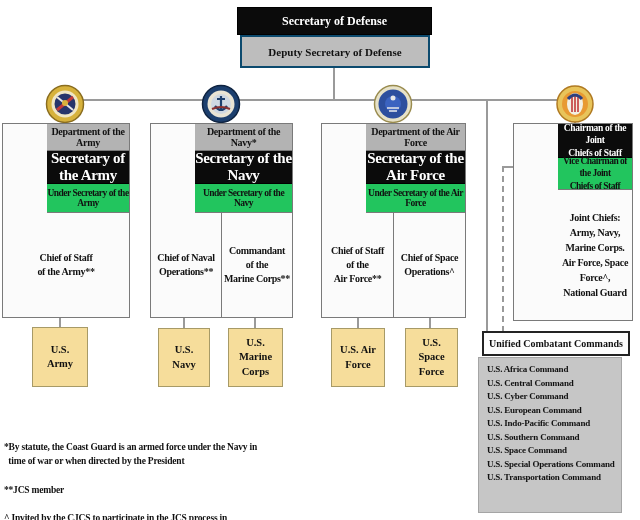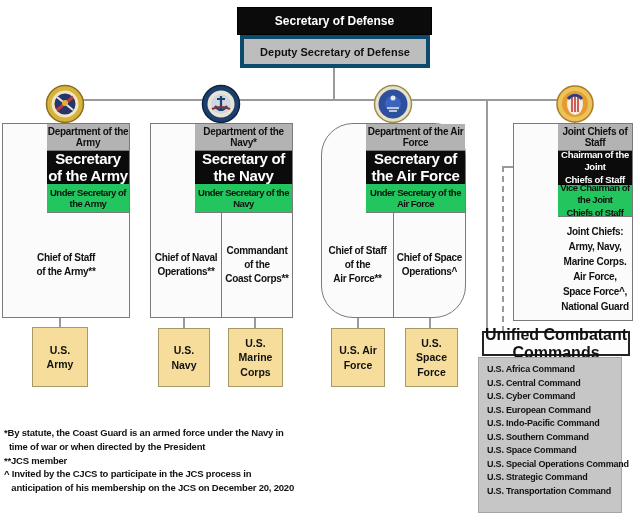--- a/index.html
+++ b/index.html
@@ -1,27 +1,27 @@
 <!DOCTYPE html>
 <html><head>
 <meta charset="utf-8">
 <style>
   html,body{margin:0;padding:0;background:#ffffff;}
   .stage{
     position:relative;width:640px;height:520px;background:#ffffff;overflow:hidden;
-    font-family:Liberation Sans, sans-serif;color:#111;
+    font-family:Liberation Serif, serif;color:#111;
   }
   .line{position:absolute;background:#9a9a9a;}
   .dash-v{position:absolute;width:0;border-left:2px dashed #9a9a9a;}
   .dash-h{position:absolute;height:0;border-top:2px dashed #9a9a9a;}
 
   .box{position:absolute;box-sizing:border-box;display:flex;align-items:center;justify-content:center;text-align:center;}
   .secdef{left:237px;top:7px;width:195px;height:28px;background:#0b0b0b;border:1px solid #000;
           color:#fff;font-weight:bold;font-size:12px;}
-  .depsec{left:240px;top:35px;width:190px;height:33px;background:#bdbdbd;border:4px solid #0c4a6e;
+  .depsec{left:240px;top:35px;width:190px;height:33px;background:#bdbdbd;border:2px solid #0c4a6e;
           font-weight:bold;font-size:11px;}
 
   .col{position:absolute;box-sizing:border-box;border:1px solid #7a7a7a;background:#fbfbfb;display:flex;flex-direction:column;}
   .cell{box-sizing:border-box;display:flex;align-items:center;justify-content:center;text-align:center;
         font-weight:bold;letter-spacing:-0.3px;margin-left:44px;}
   .hdr{height:27px;background:#b3b3b3;border-bottom:1px solid #7a7a7a;font-size:10px;}
   .sec{height:33px;background:#0b0b0b;color:#fff;font-size:15px;border-bottom:1px solid #000;}
   .und{height:29px;background:#22c55e;border-bottom:1px solid #7a7a7a;font-size:9.5px;letter-spacing:-0.5px;}
   .chiefs{flex:1;display:flex;}
   .chief{flex:1;display:flex;align-items:center;justify-content:center;text-align:center;
@@ -30,27 +30,27 @@
 
   .jcs-sec{height:34px;font-size:9.5px;line-height:1.3;white-space:pre-line;}
   .jcs-vice{height:32px;font-size:9.5px;line-height:1.3;white-space:pre-line;}
   .jcs-members{flex:1;font-size:10px;line-height:1.5;white-space:pre-line;letter-spacing:-0.3px;}
 
   .svc{position:absolute;box-sizing:border-box;background:#f6dd9b;border:1px solid #a79a67;
        display:flex;align-items:center;justify-content:center;text-align:center;
        font-weight:bold;font-size:10.5px;line-height:1.35;white-space:pre-line;}
 
   .ucc-title{left:482px;top:331px;width:148px;height:25px;background:#fdfdfd;border:2px solid #222;
-             font-weight:bold;font-size:16px;}
+             font-weight:bold;font-size:10px;}
   .ucc-list{position:absolute;left:478px;top:357px;width:144px;height:156px;background:#c6c6c6;
             border:1px solid #a5a5a5;box-sizing:border-box;padding:5px 0 16px 8px;}
   .ucc-item{font-weight:bold;font-size:9px;line-height:13.5px;letter-spacing:-0.2px;white-space:nowrap;}
 
   .footnotes{position:absolute;left:4px;top:426px;width:330px;}
-  .fn{font-weight:bold;font-size:9.5px;line-height:1.45;white-space:pre;letter-spacing:-0.2px;}
+  .fn{font-weight:bold;font-size:9.5px;line-height:1.45;white-space:pre;letter-spacing:-0.2px;margin-top:15px;}
 
   .seal{position:absolute;width:40px;height:40px;}
 </style>
 </head>
 <body>
 
 <div class="stage">
 
   <div class="line" style="left:333px;top:68px;width:2px;height:32px;"></div>
   <div class="line" style="left:65px;top:99px;width:511px;height:2px;"></div>
@@ -116,39 +116,38 @@
 
   <div class="col" style="left:150px;top:123px;width:143px;height:195px;">
     <div class="cell hdr">Department of the Navy*</div>
     <div class="cell sec">Secretary of the Navy</div>
     <div class="cell und">Under Secretary of the Navy</div>
     <div class="chiefs">
       <div class="chief">Chief of Naval
 Operations**</div>
       <div class="chief">Commandant
 of the
-Coast Corps**</div>
+Marine Corps**</div>
     </div>
   </div>
 
-  <div class="col" style="left:321px;top:123px;width:145px;height:195px;border-radius:32px;">
+  <div class="col" style="left:321px;top:123px;width:145px;height:195px;">
     <div class="cell hdr">Department of the Air Force</div>
     <div class="cell sec">Secretary of the Air Force</div>
     <div class="cell und">Under Secretary of the Air Force</div>
     <div class="chiefs">
       <div class="chief">Chief of Staff
 of the
 Air Force**</div>
       <div class="chief">Chief of Space
 Operations^</div>
     </div>
   </div>
 
   <div class="col" style="left:513px;top:123px;width:120px;height:198px;">
-    <div class="cell hdr">Joint Chiefs of Staff</div>
     <div class="cell sec jcs-sec">Chairman of the Joint
 Chiefs of Staff</div>
     <div class="cell und jcs-vice">Vice Chairman of the Joint
 Chiefs of Staff</div>
     <div class="cell jcs-members">Joint Chiefs:
 Army, Navy, Marine Corps.
 Air Force, Space Force^,
 National Guard</div>
   </div>
 
@@ -170,21 +169,20 @@
   </div>
   <div class="ucc-list">
     <div class="ucc-item">U.S. Africa Command</div>
     <div class="ucc-item">U.S. Central Command</div>
     <div class="ucc-item">U.S. Cyber Command</div>
     <div class="ucc-item">U.S. European Command</div>
     <div class="ucc-item">U.S. Indo-Pacific Command</div>
     <div class="ucc-item">U.S. Southern Command</div>
     <div class="ucc-item">U.S. Space Command</div>
     <div class="ucc-item">U.S. Special Operations Command</div>
-    <div class="ucc-item">U.S. Strategic Command</div>
     <div class="ucc-item">U.S. Transportation Command</div>
   </div>
 
   <div class="footnotes">
     <div class="fn">*By statute, the Coast Guard is an armed force under the Navy in
   time of war or when directed by the President</div>
     <div class="fn">**JCS member</div>
     <div class="fn">^ Invited by the CJCS to participate in the JCS process in
    anticipation of his membership on the JCS on December 20, 2020</div>
   </div>

